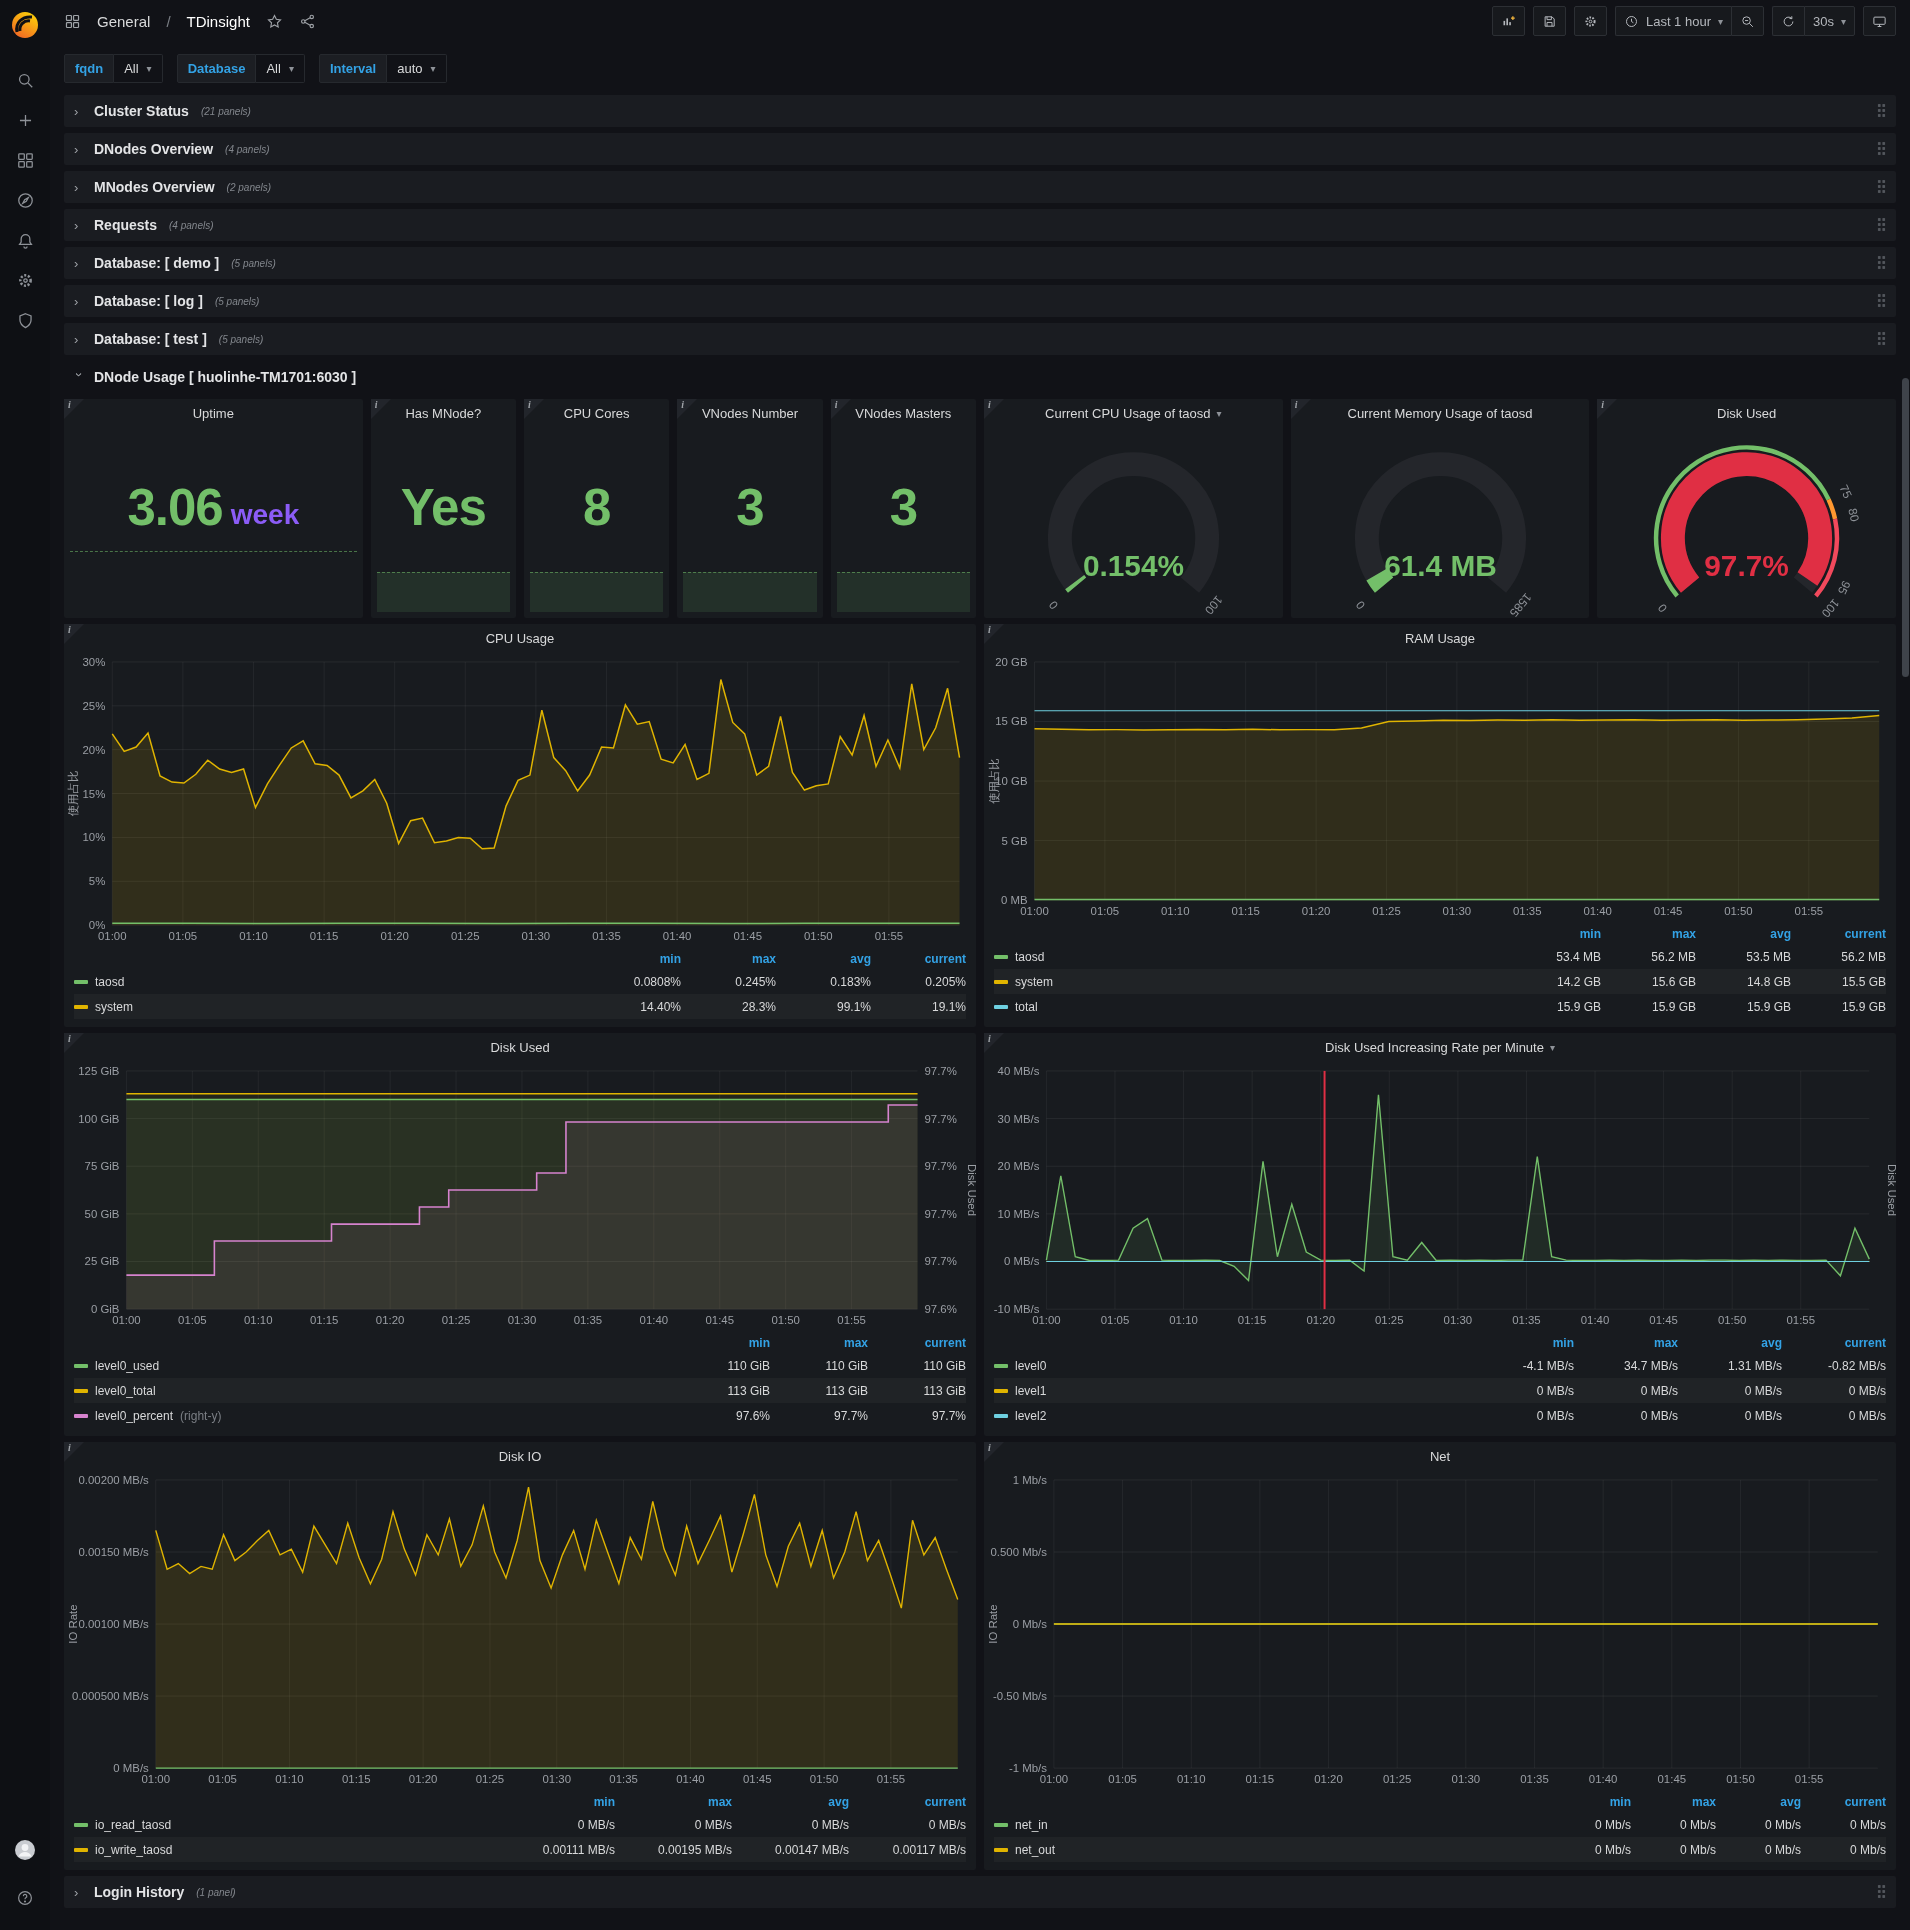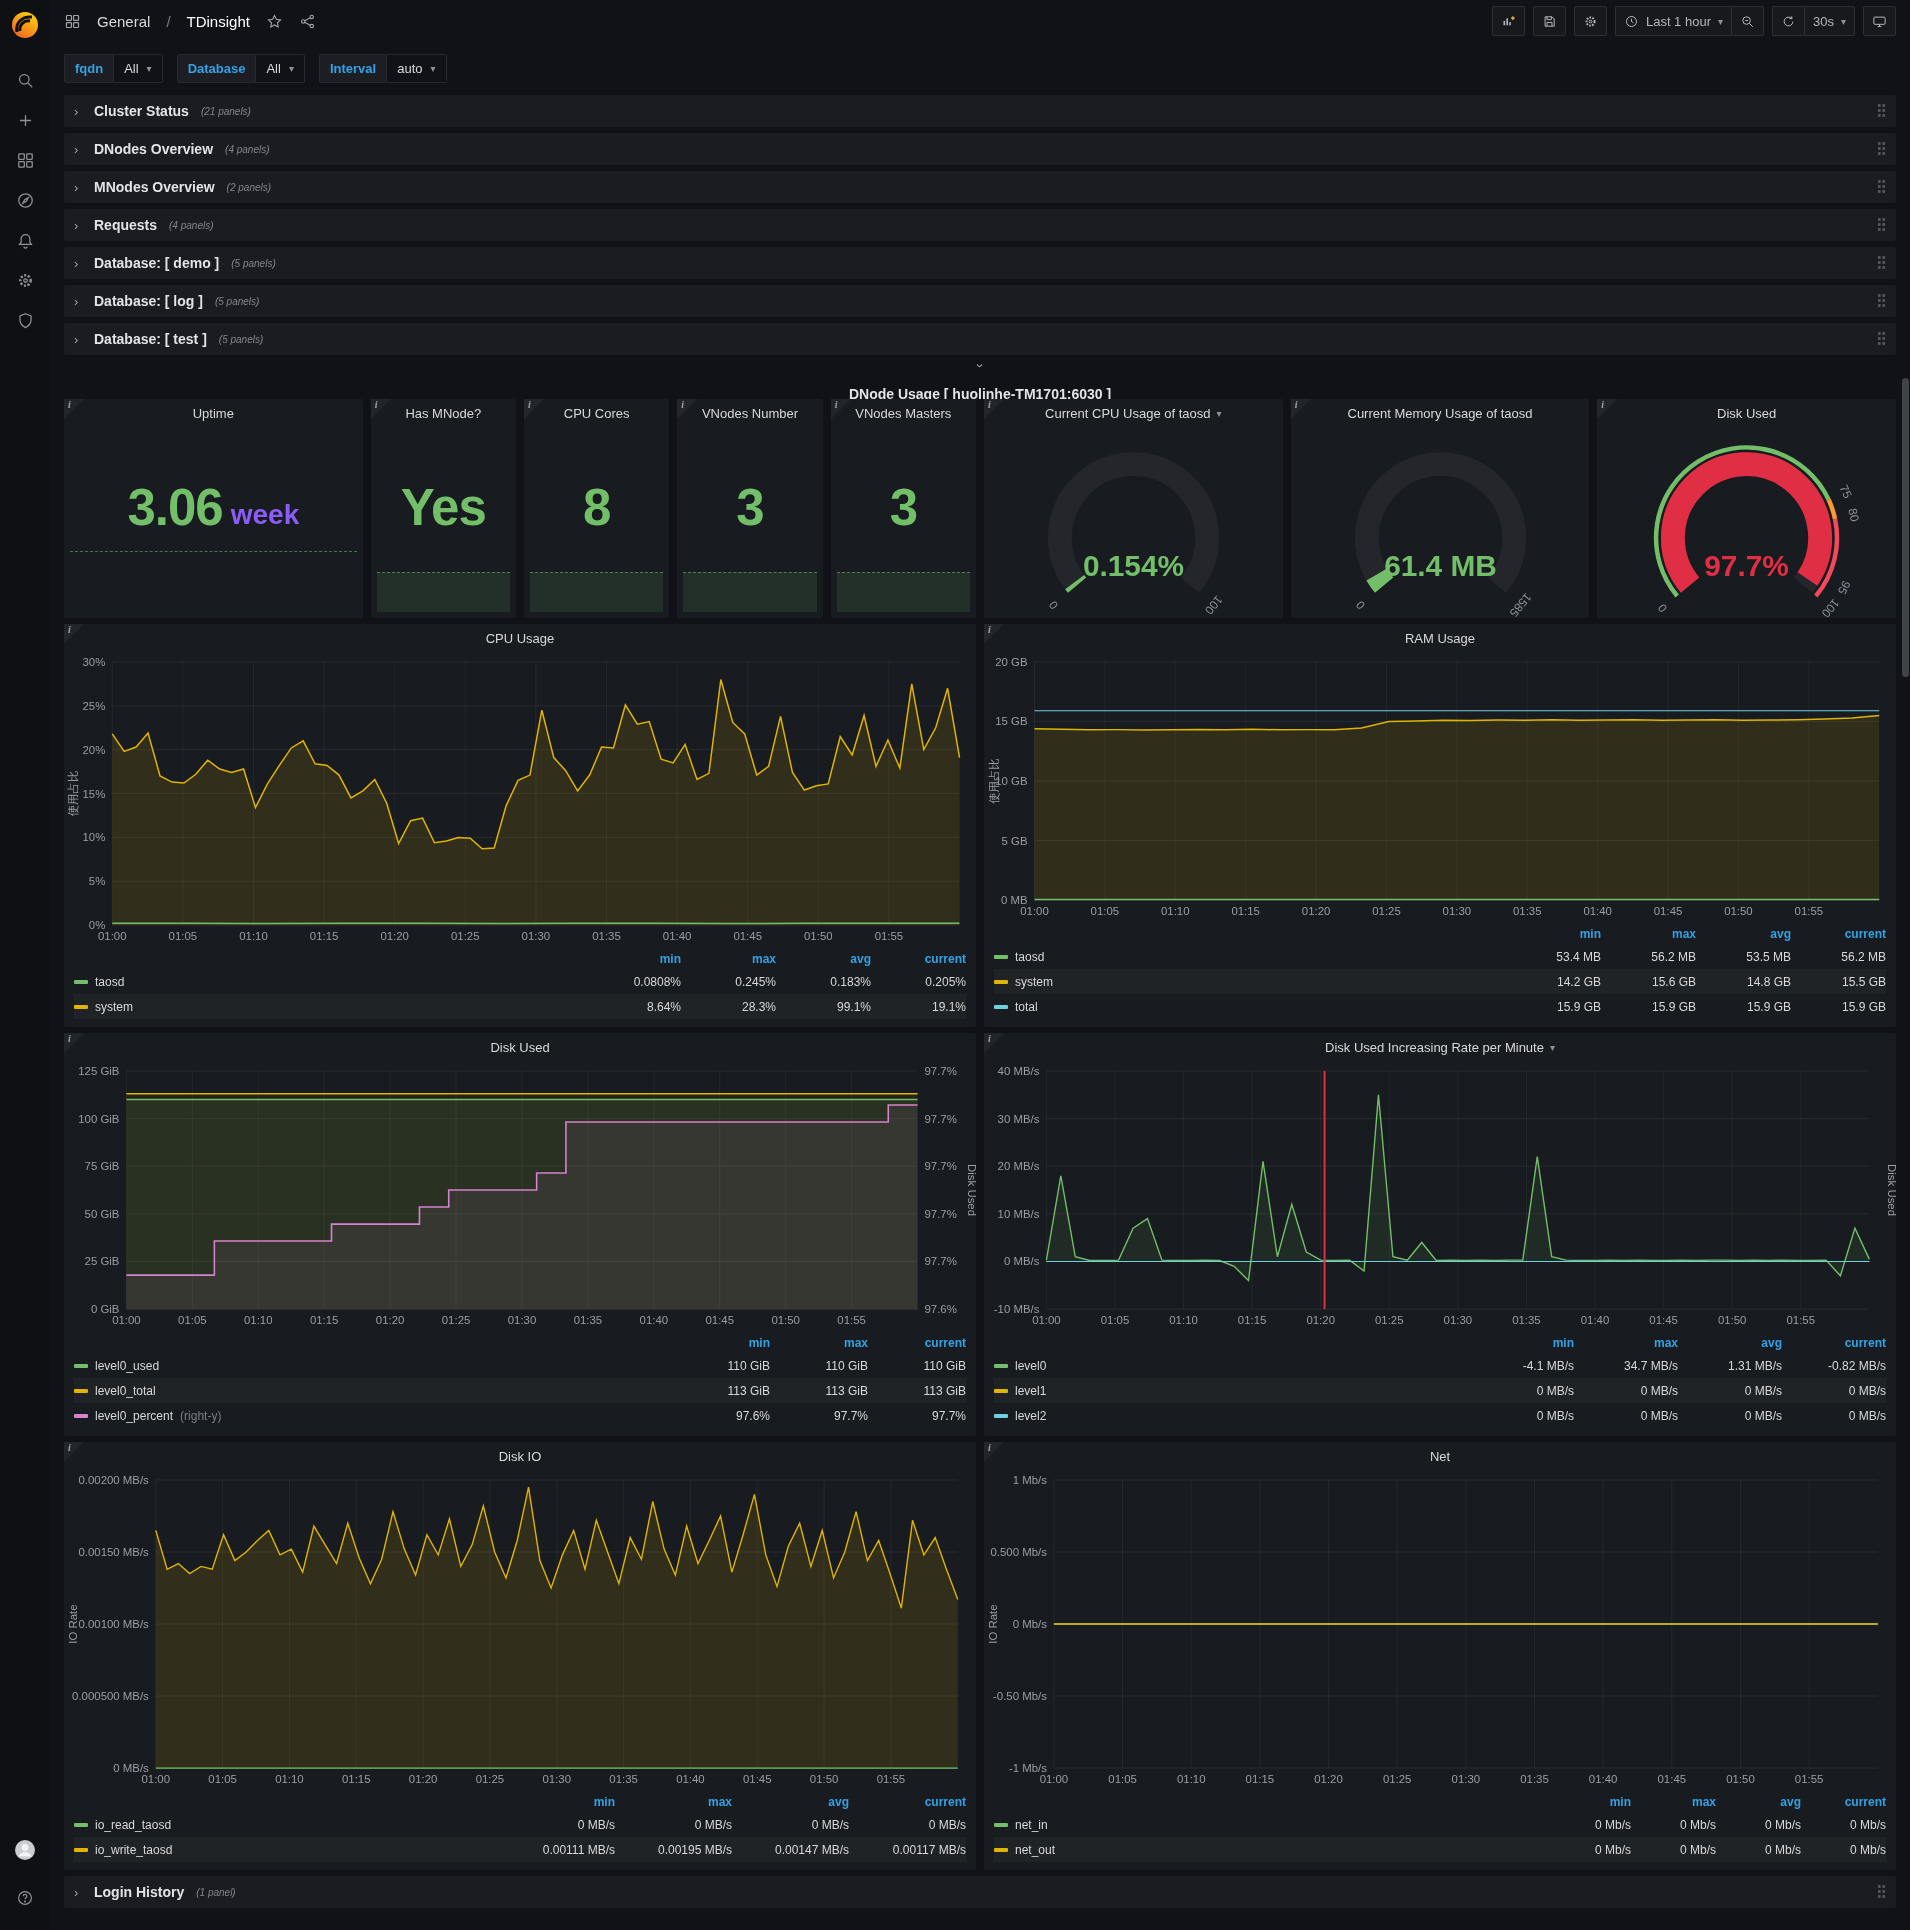--- a/index.html
+++ b/index.html
@@ -30,21 +30,21 @@
 
   
   #submenu { display:flex; gap:14px; padding:12px 14px 10px; align-items:center; }
   .var-chip { display:flex; }
   .var-label { background:#1c1e23; border:1px solid #26292e; color:#33a2e5; font-size:13px; font-weight:600; padding:6px 10px; border-radius:2px 0 0 2px; }
   .var-value { background:#111217; border:1px solid #26292e; border-left:none; color:#d8d9da; font-size:13px; padding:6px 10px; border-radius:0 2px 2px 0; display:flex; gap:8px; align-items:center; cursor:pointer; }
 
   
   #dash { flex:1; padding:2px 14px 8px; display:flex; flex-direction:column; gap:6px; overflow:hidden; }
   .dash-row-header { height:32px; background:#1a1c21; border-radius:2px; display:flex; align-items:center; padding:0 10px; gap:10px; cursor:pointer; position:relative; }
-  .dash-row-header.expanded { background:transparent;flex-direction:column; }
+  .dash-row-header.expanded { background:transparent; }
   .row-chevron { color:#9fa3a8; font-size:13px; display:flex; width:10px; }
   .row-title { font-size:14px; font-weight:700; color:#e3e4e6; }
   .row-count { font-size:10px; font-style:italic; color:#82868c; margin-left:2px; }
   .drag-dots { position:absolute; right:10px; top:8px; width:9px; height:16px;
     background-image:radial-gradient(circle, #53565c 1.3px, transparent 1.6px); background-size:4.5px 5px; }
 
   .panel-grid { display:grid; grid-template-columns:repeat(24,1fr); gap:8px; }
   .panel { background:#181b1f; border-radius:2px; position:relative; display:flex; flex-direction:column; }
   .corner { position:absolute; top:0; left:0; width:0; height:0; border-top:20px solid #22252b; border-right:20px solid transparent; z-index:3; }
   .corner-i { position:absolute; top:0px; left:4px; z-index:4; color:#9fa3a8; font-size:10px; font-style:italic; font-weight:700; font-family:"Liberation Serif",serif; }
@@ -530,21 +530,21 @@
               <span class="l-val" style="width:95px">0.0808%</span>
               <span class="l-val" style="width:95px">0.245%</span>
               <span class="l-val" style="width:95px">0.183%</span>
               <span class="l-val" style="width:95px">0.205%</span>
             </div>
             <div class="legend-row alt">
               <span class="l-name">
                 <span class="swatch" style="background:#e0b400"></span>
                 <span>system</span>
               </span>
-              <span class="l-val" style="width:95px">8.64%</span>
+              <span class="l-val" style="width:95px">14.40%</span>
               <span class="l-val" style="width:95px">28.3%</span>
               <span class="l-val" style="width:95px">99.1%</span>
               <span class="l-val" style="width:95px">19.1%</span>
             </div>
           </div>
         </div>
         <div class="panel chart-panel" style="flex: 1 1 0%; min-width: 0px;">
           <div class="corner"></div>
           <div class="corner-i">i</div>
           <div class="panel-header">

